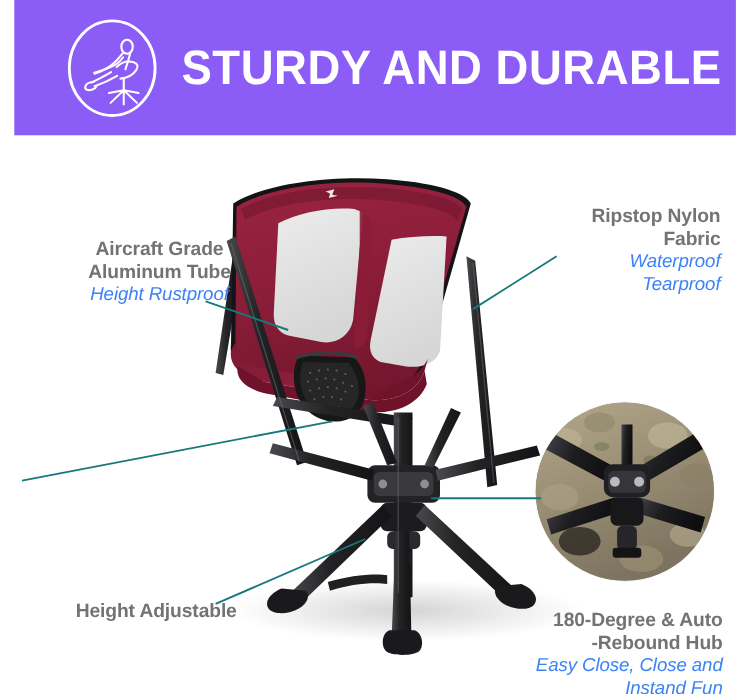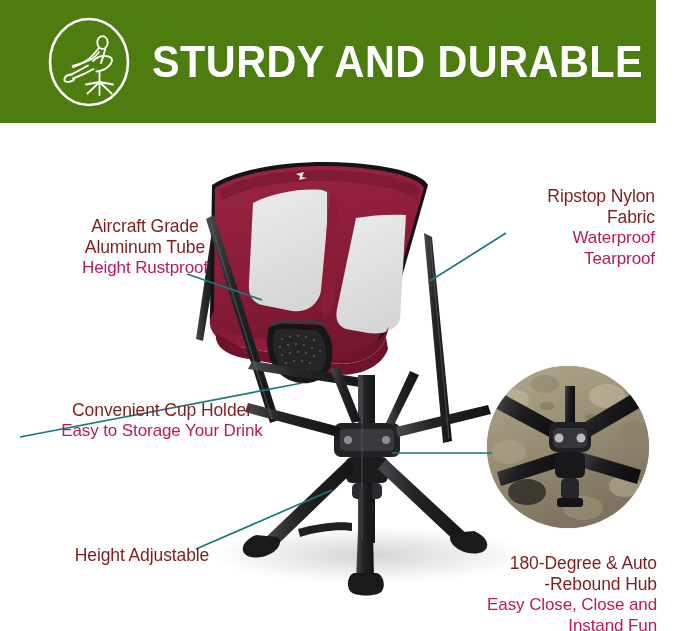--- a/index.html
+++ b/index.html
@@ -16,25 +16,25 @@
     position: relative;
     width: 679px;
     height: 631px;
     overflow: hidden;
     background: #ffffff;
   }
 
   
   #header-band {
     position: absolute;
-    left: 0;
+    left: 13px;
     top: 0;
     width: 656px;
     height: 123px;
-    background: #4d7c0f;
+    background: #8b5cf6;
   }
   #header-icon {
     position: absolute;
     left: 41px;
     top: 14px;
     width: 96px;
     height: 96px;
   }
   #header-title {
     position: absolute;
@@ -52,32 +52,33 @@
     transform-origin: left center;
     white-space: nowrap;
   }
 
   
   .callout {
     position: absolute;
     color: #1b1b1b;
   }
   .callout .title {
-    font-weight: 400;
+    font-weight: 700;
     font-size: 17.5px;
     line-height: 21px;
     letter-spacing: -0.1px;
-    color: #7f1d1d;
+    color: #737373;
   }
   .callout .sub {
     font-weight: 400;
     font-size: 17px;
     line-height: 20.5px;
     letter-spacing: -0.1px;
-    color: #be185d;
+    color: #3b82f6;
+    font-style: italic;
   }
   .callout.align-right { text-align: right; }
   .callout.align-left  { text-align: center;  }
 
   #callout-aluminum { left: 30px;  top: 216px; width: 230px; }
   #callout-cupholder{ left: 27px;  top: 400px; width: 270px; }
   #callout-height   { left: 27px;  top: 545px; width: 230px; }
   #callout-ripstop  { left: 455px; top: 186px; width: 200px; }
   #callout-hub      { left: 435px; top: 553px; width: 222px; }
 
@@ -360,24 +361,20 @@
 
     <line x1="392" y1="453" x2="492" y2="453" stroke="#18787c" stroke-width="1.7"></line>
   </svg>
 
   <div class="callout align-left" id="callout-aluminum">
     <div class="title">Aircraft Grade</div>
     <div class="title">Aluminum Tube</div>
     <div class="sub">Height Rustproof</div>
   </div>
 
-  <div class="callout align-left" id="callout-cupholder">
-    <div class="title">Convenient Cup Holder</div>
-    <div class="sub">Easy to Storage Your Drink</div>
-  </div>
 
   <div class="callout align-left" id="callout-height">
     <div class="title">Height Adjustable</div>
   </div>
 
   <div class="callout align-right" id="callout-ripstop">
     <div class="title">Ripstop Nylon</div>
     <div class="title">Fabric</div>
     <div class="sub">Waterproof</div>
     <div class="sub">Tearproof</div>

